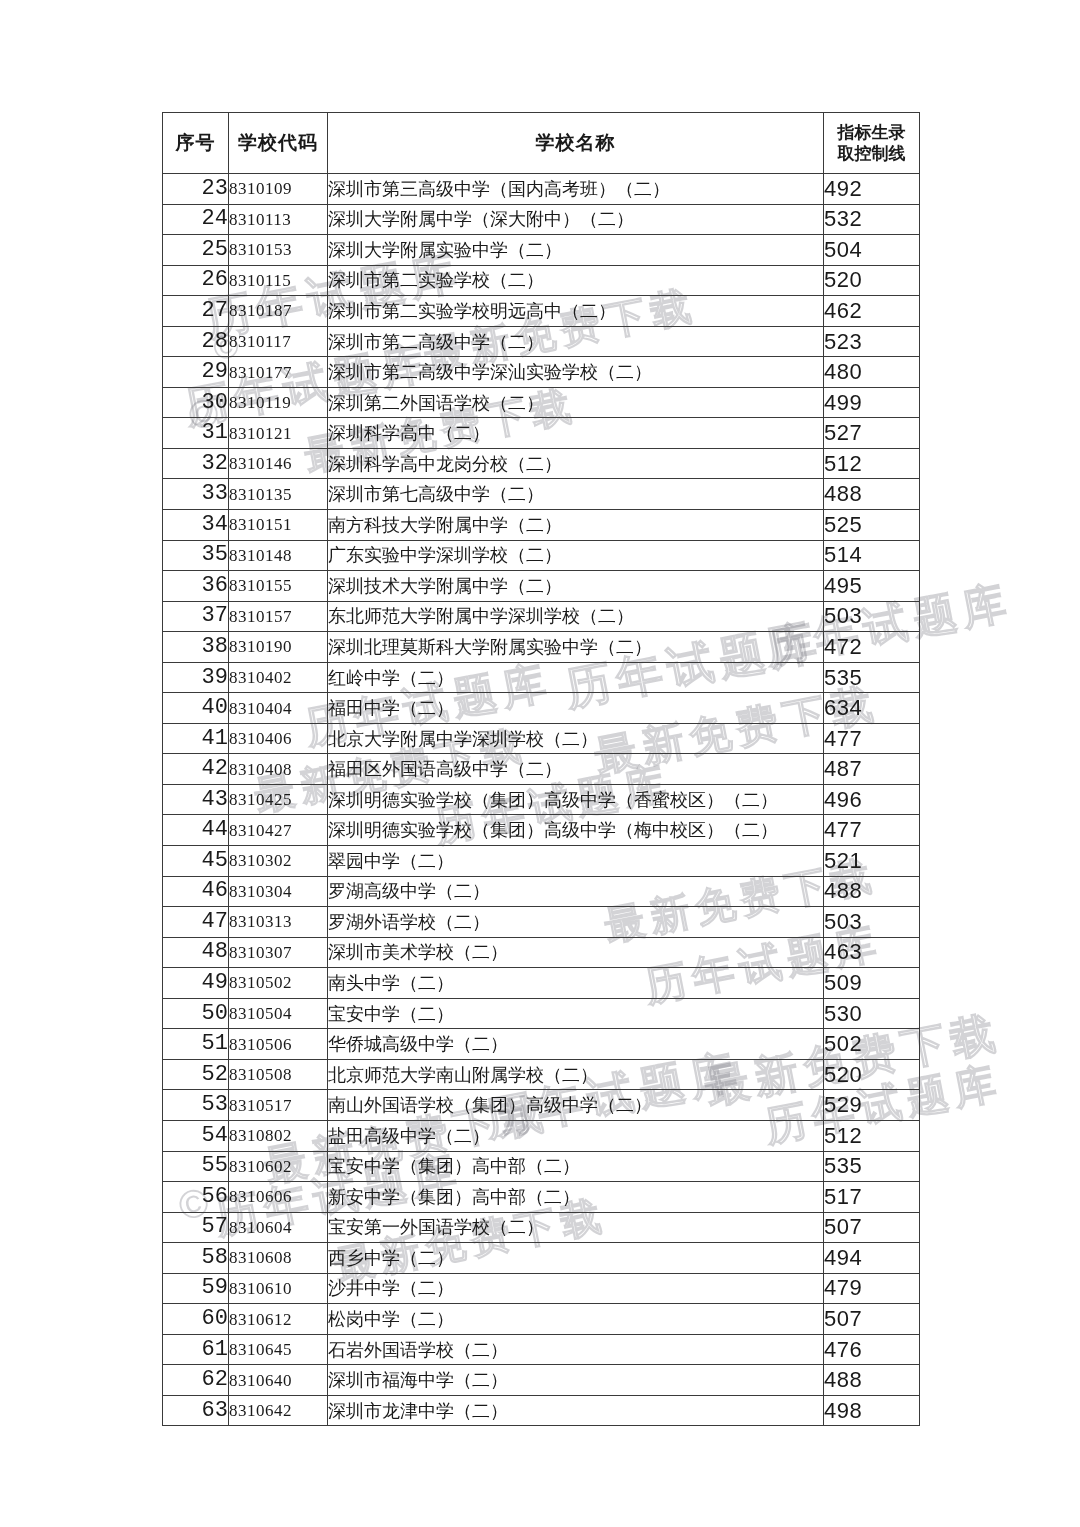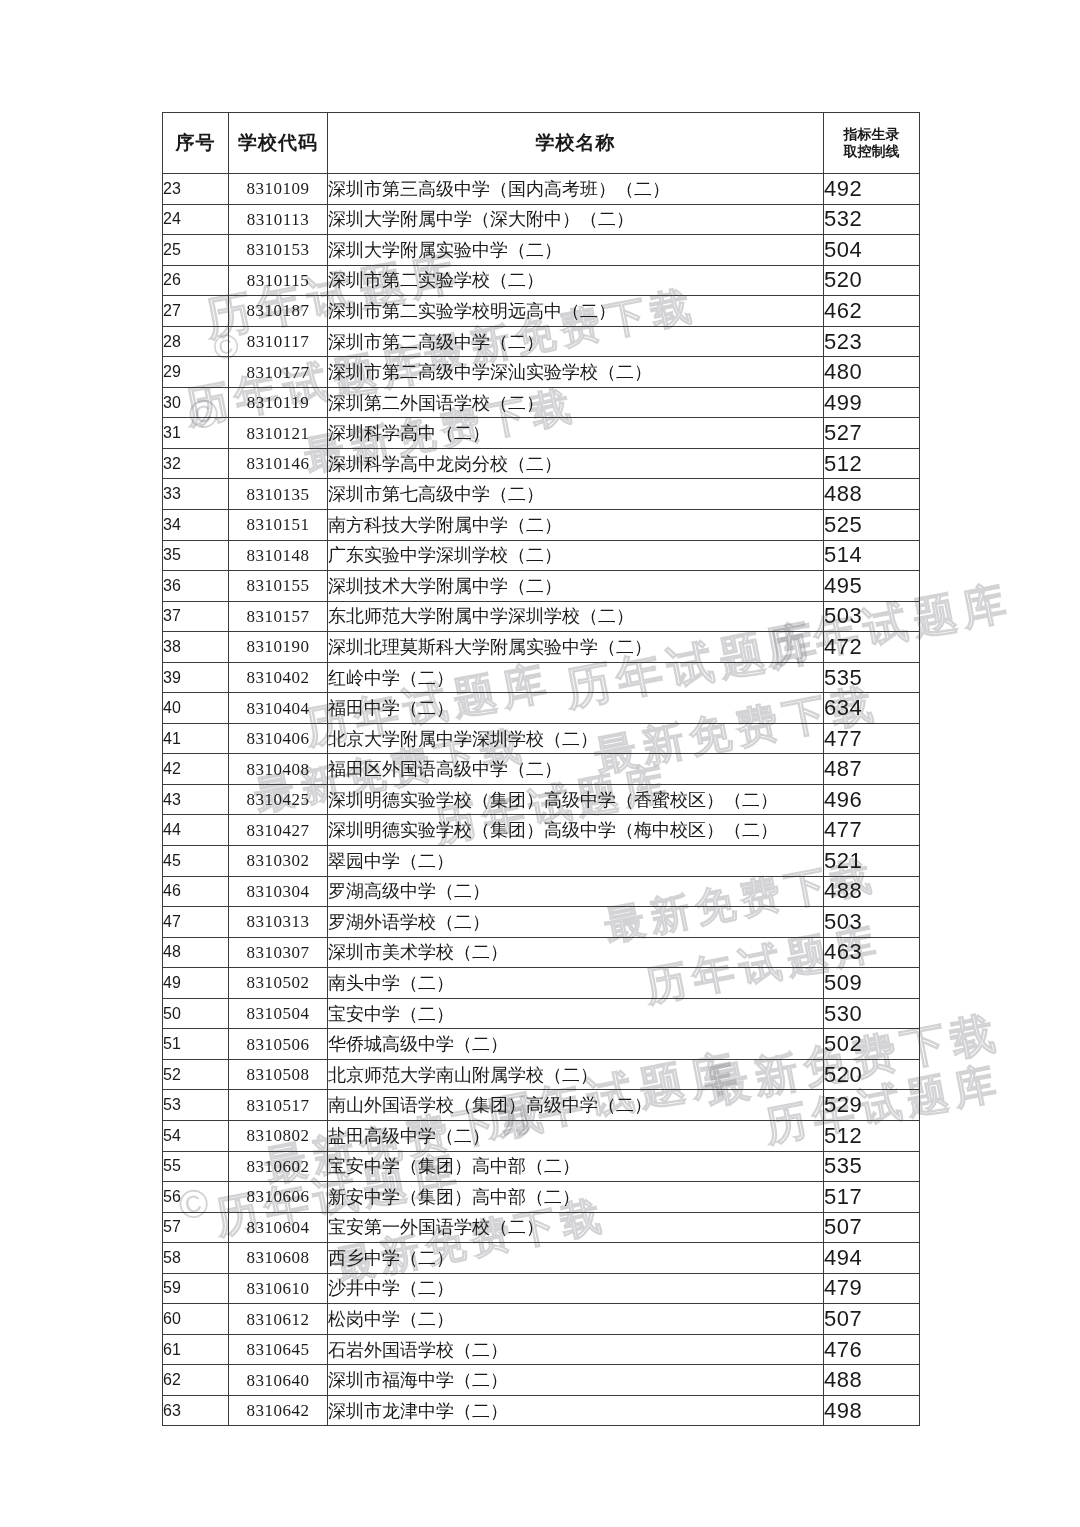--- a/index.html
+++ b/index.html
@@ -73,40 +73,40 @@
 
   thead th {
     height: 60px;
     font-size: 19px;
     font-weight: 700;
     text-align: center;
     line-height: 1.25;
     letter-spacing: 1px;
   }
   thead th.hdr-score {
-    font-size: 14px;
+    font-size: 17px;
     letter-spacing: 0px;
   }
   thead th .hl {
     display: block;
   }
 
   tbody tr { height: 29.55px; }
   tbody td {
     height: 29.55px;
     font-size: 18px;
     line-height: 1;
   }
   td.idx {
+    text-align: right;
+    font-family: Liberation Mono, monospace;
+    font-size: 22px;
+  }
+  td.code {
     text-align: left;
-    font-family: Liberation Sans, sans-serif;
-    font-size: 16px;
-  }
-  td.code {
-    text-align: center;
     font-family: "Liberation Serif", "DejaVu Serif", serif;
     font-size: 17px;
     letter-spacing: 0.5px;
   }
   td.name {
     text-align: left;
     padding-left: 7px;
     font-size: 18px;
     white-space: nowrap;
     overflow: hidden;

